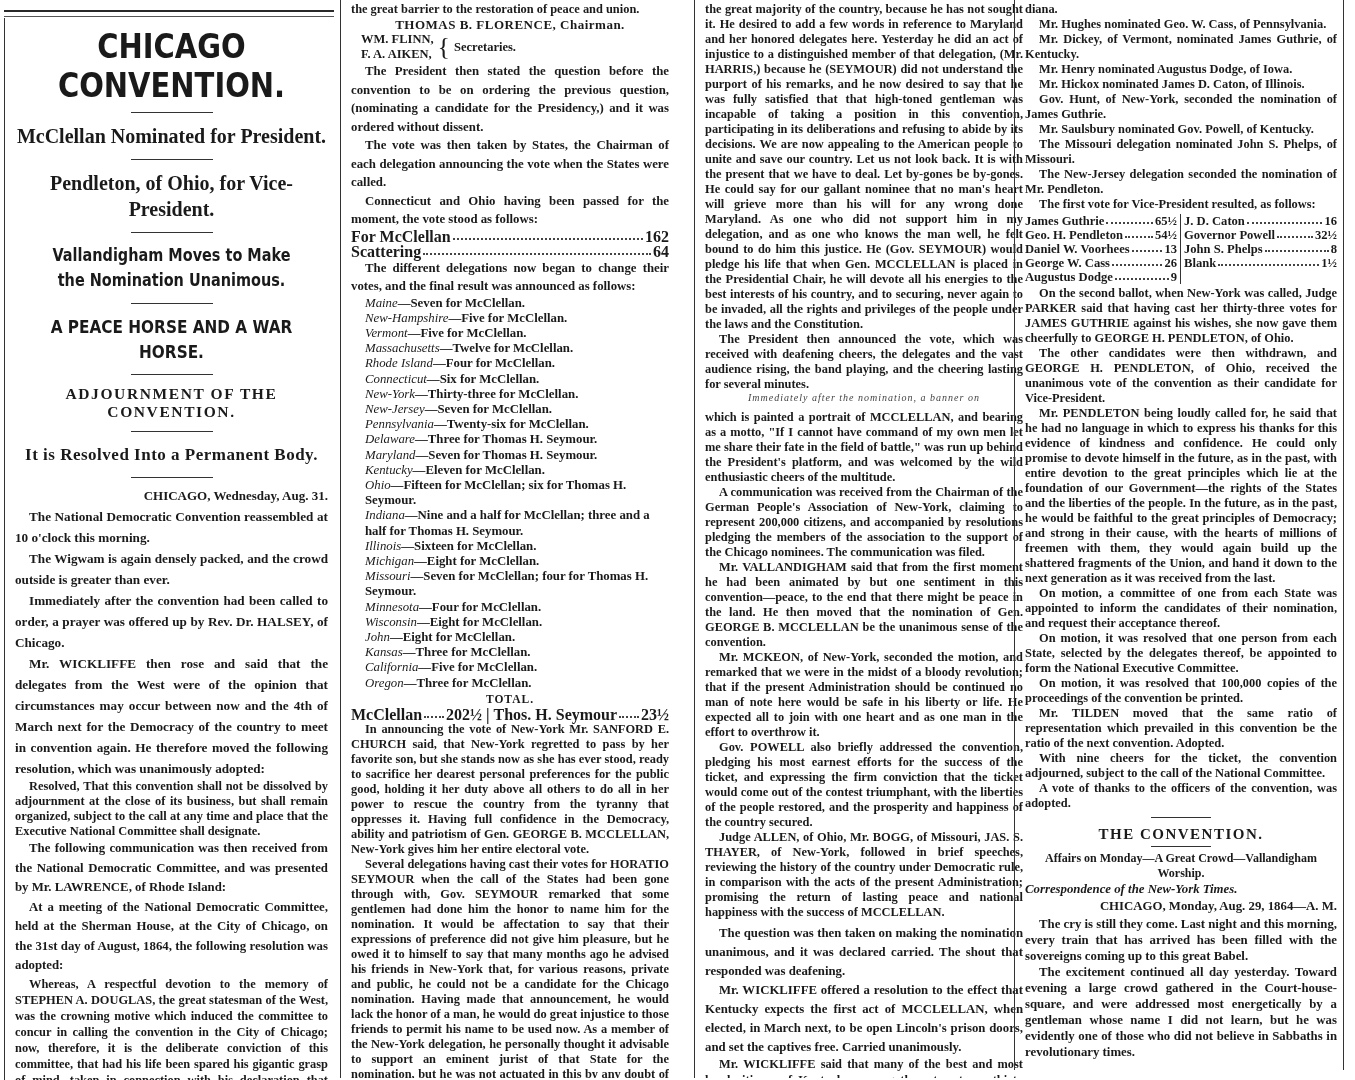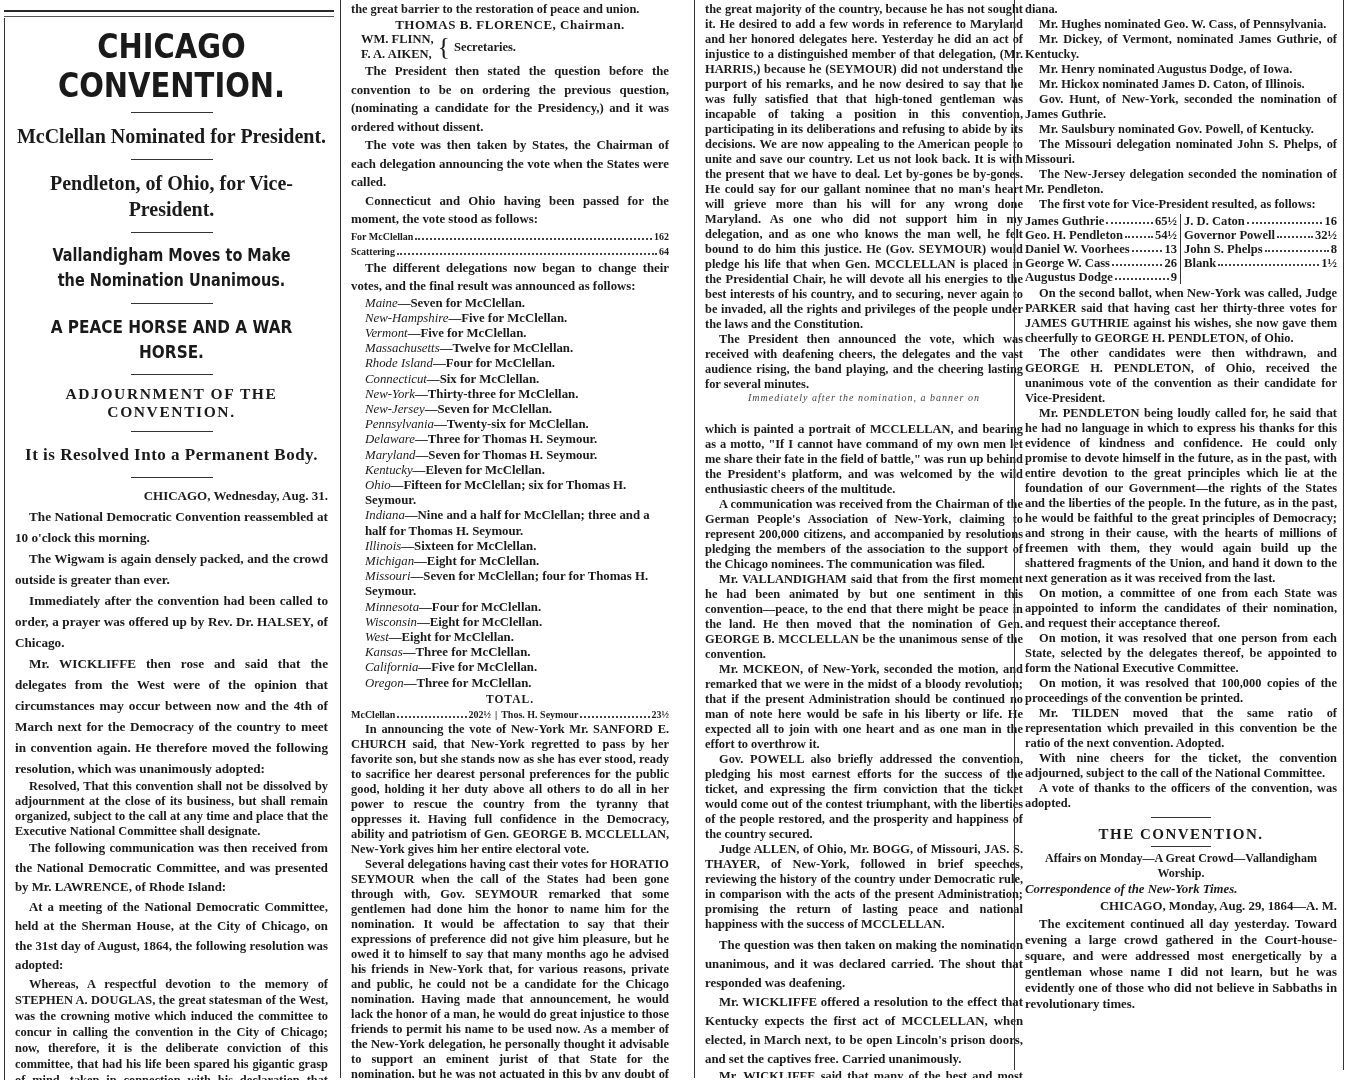--- a/index.html
+++ b/index.html
@@ -28,21 +28,21 @@
   .dateline { text-align: right; font-size: 13px; font-weight: bold; margin: 2px 0 2px; }
 
   p { margin: 0; text-align: justify; font-size: 13.2px; line-height: 21px; font-weight: bold; text-indent: 14px; }
   p.tight { font-size: 12.4px; line-height: 15px; }
   p.mid { font-size: 12.8px; line-height: 16.5px; }
   p.noind { text-indent: 0; }
   .sig { text-align: center; font-size: 13px; font-weight: bold; letter-spacing: 0.5px; line-height: 15px; }
   .sec { font-size: 12.5px; font-weight: bold; line-height: 15px; padding-left: 10px; display: flex; align-items: center; }
   .sec .names { display: inline-block; }
   .sec .brace { font-size: 26px; font-weight: normal; margin: 0 4px; line-height: 26px; }
-  .voteline { display: flex; font-size: 10px; font-weight: bold; line-height: 15px; }
+  .voteline { display: flex; font-size: 16px; font-weight: bold; line-height: 15px; }
   .voteline .lbl { white-space: nowrap; }
   .voteline .dots { flex: 1; border-bottom: 2px dotted #444; margin: 0 2px 4px; }
   .state { font-size: 12.8px; line-height: 15.2px; font-weight: bold; padding-left: 14px; }
   .state i { font-weight: normal; }
   .center-small { text-align: center; font-size: 11.5px; font-weight: bold; letter-spacing: 1px; line-height: 16px; }
   .garbled { text-align: center; font-size: 10px; line-height: 12px; color: #444; letter-spacing: 1px; font-style: italic; }
   .vp-table { display: grid; grid-template-columns: 1fr 1fr; font-size: 12.6px; font-weight: bold; line-height: 14px; margin: 2px 0 2px; }
   .vp-table .left { border-right: 1.5px solid #333; padding-right: 3px; }
   .vp-table .right { padding-left: 3px; }
   .vp-row { display: flex; }
@@ -121,21 +121,21 @@
         <div class="state"><i>Delaware</i><span>—</span><span>Three for Thomas H. Seymour.</span></div>
         <div class="state"><i>Maryland</i><span>—</span><span>Seven for Thomas H. Seymour.</span></div>
         <div class="state"><i>Kentucky</i><span>—</span><span>Eleven for McClellan.</span></div>
         <div class="state"><i>Ohio</i><span>—</span><span>Fifteen for McClellan; six for Thomas H. Seymour.</span></div>
         <div class="state"><i>Indiana</i><span>—</span><span>Nine and a half for McClellan; three and a half for Thomas H. Seymour.</span></div>
         <div class="state"><i>Illinois</i><span>—</span><span>Sixteen for McClellan.</span></div>
         <div class="state"><i>Michigan</i><span>—</span><span>Eight for McClellan.</span></div>
         <div class="state"><i>Missouri</i><span>—</span><span>Seven for McClellan; four for Thomas H. Seymour.</span></div>
         <div class="state"><i>Minnesota</i><span>—</span><span>Four for McClellan.</span></div>
         <div class="state"><i>Wisconsin</i><span>—</span><span>Eight for McClellan.</span></div>
-        <div class="state"><i>West</i><span>—</span><span>Eight for McClellan.</span></div>
+        <div class="state"><i>John</i><span>—</span><span>Eight for McClellan.</span></div>
         <div class="state"><i>Kansas</i><span>—</span><span>Three for McClellan.</span></div>
         <div class="state"><i>California</i><span>—</span><span>Five for McClellan.</span></div>
         <div class="state"><i>Oregon</i><span>—</span><span>Three for McClellan.</span></div>
       </div>
     <div class="center-small">TOTAL.</div>
     <div class="voteline">
       <span class="lbl">McClellan</span>
         <span class="dots"></span>
         <span>202½</span>
       <span style="margin:0 4px;">|</span>
@@ -144,21 +144,21 @@
         <span>23½</span>
     </div>
     <p class="tight">In announcing the vote of New-York Mr. SANFORD E. CHURCH said, that New-York regretted to pass by her favorite son, but she stands now as she has ever stood, ready to sacrifice her dearest personal preferences for the public good, holding it her duty above all others to do all in her power to rescue the country from the tyranny that oppresses it. Having full confidence in the Democracy, ability and patriotism of Gen. GEORGE B. MCCLELLAN, New-York gives him her entire electoral vote.</p>
     <p class="tight">Several delegations having cast their votes for HORATIO SEYMOUR when the call of the States had been gone through with, Gov. SEYMOUR remarked that some gentlemen had done him the honor to name him for the nomination. It would be affectation to say that their expressions of preference did not give him pleasure, but he owed it to himself to say that many months ago he advised his friends in New-York that, for various reasons, private and public, he could not be a candidate for the Chicago nomination. Having made that announcement, he would lack the honor of a man, he would do great injustice to those friends to permit his name to be used now. As a member of the New-York delegation, he personally thought it advisable to support an eminent jurist of that State for the nomination, but he was not actuated in this by any doubt of the ability or patriotism of the distinguished gentleman who has been placed in nomination. He knew that Gen. MCCLELLAN did not seek the nomination. He knew that that able officer had declared that it would be more agreeable to him to resume his position in the army, but he will not honor any the less the high position assigned him by</p>
   </div>
 
   <div class="col c3">
     <p class="tight noind">the great majority of the country, because he has not sought it. He desired to add a few words in reference to Maryland and her honored delegates here. Yesterday he did an act of injustice to a distinguished member of that delegation, (Mr. HARRIS,) because he (SEYMOUR) did not understand the purport of his remarks, and he now desired to say that he was fully satisfied that that high-toned gentleman was incapable of taking a position in this convention, participating in its deliberations and refusing to abide by its decisions. We are now appealing to the American people to unite and save our country. Let us not look back. It is with the present that we have to deal. Let by-gones be by-gones. He could say for our gallant nominee that no man's heart will grieve more than his will for any wrong done Maryland. As one who did not support him in my delegation, and as one who knows the man well, he felt bound to do him this justice. He (Gov. SEYMOUR) would pledge his life that when Gen. MCCLELLAN is placed in the Presidential Chair, he will devote all his energies to the best interests of his country, and to securing, never again to be invaded, all the rights and privileges of the people under the laws and the Constitution.</p>
     <p class="tight">The President then announced the vote, which was received with deafening cheers, the delegates and the vast audience rising, the band playing, and the cheering lasting for several minutes.</p>
     <div class="garbled">Immediately after the nomination, a banner on</div>
-    <p class="tight noind" style="margin-top:18px;">which is painted a portrait of MCCLELLAN, and bearing as a motto, "If I cannot have command of my own men let me share their fate in the field of battle," was run up behind the President's platform, and was welcomed by the wild enthusiastic cheers of the multitude.</p>
+    <p class="tight noind" style="margin-top:6px;">which is painted a portrait of MCCLELLAN, and bearing as a motto, "If I cannot have command of my own men let me share their fate in the field of battle," was run up behind the President's platform, and was welcomed by the wild enthusiastic cheers of the multitude.</p>
     <p class="tight">A communication was received from the Chairman of the German People's Association of New-York, claiming to represent 200,000 citizens, and accompanied by resolutions pledging the members of the association to the support of the Chicago nominees. The communication was filed.</p>
     <p class="tight">Mr. VALLANDIGHAM said that from the first moment he had been animated by but one sentiment in this convention—peace, to the end that there might be peace in the land. He then moved that the nomination of Gen. GEORGE B. MCCLELLAN be the unanimous sense of the convention.</p>
     <p class="tight">Mr. MCKEON, of New-York, seconded the motion, and remarked that we were in the midst of a bloody revolution; that if the present Administration should be continued no man of note here would be safe in his liberty or life. He expected all to join with one heart and as one man in the effort to overthrow it.</p>
     <p class="tight">Gov. POWELL also briefly addressed the convention, pledging his most earnest efforts for the success of the ticket, and expressing the firm conviction that the ticket would come out of the contest triumphant, with the liberties of the people restored, and the prosperity and happiness of the country secured.</p>
     <p class="tight">Judge ALLEN, of Ohio, Mr. BOGG, of Missouri, JAS. S. THAYER, of New-York, followed in brief speeches, reviewing the history of the country under Democratic rule, in comparison with the acts of the present Administration; promising the return of lasting peace and national happiness with the success of MCCLELLAN.</p>
     <p class="mid" style="line-height:19px;margin-top:4px;">The question was then taken on making the nomination unanimous, and it was declared carried. The shout that responded was deafening.</p>
     <p class="mid" style="line-height:19px;">Mr. WICKLIFFE offered a resolution to the effect that Kentucky expects the first act of MCCLELLAN, when elected, in March next, to be open Lincoln's prison doors, and set the captives free. Carried unanimously.</p>
     <p class="tight" style="line-height:15.5px;">Mr. WICKLIFFE said that many of the best and most loyal citizens of Kentucky, among them twenty or thirty ladies, were now imprisoned in Louisville, in damp and dirty cells, with only straw to lay upon and the coarsest prison fare to eat; and the newspapers of Louisville were forbidden to make the slightest allusion to this terrible state of affairs. He now proclaimed it at the risk of his liberty—perhaps of his life.</p>
 
   </div>
@@ -233,16 +233,17 @@
     <p class="tight">On motion, it was resolved that 100,000 copies of the proceedings of the convention be printed.</p>
     <p class="tight">Mr. TILDEN moved that the same ratio of representation which prevailed in this convention be the ratio of the next convention. Adopted.</p>
     <p class="tight">With nine cheers for the ticket, the convention adjourned, subject to the call of the National Committee.</p>
     <p class="tight">A vote of thanks to the officers of the convention, was adopted.</p>
     <div class="rule" style="width:60px;margin:6px auto 2px;"></div>
     <div class="sub-title">THE CONVENTION.</div>
     <div class="rule" style="width:60px;margin:2px auto 4px;"></div>
     <div class="sub-head">Affairs on Monday—A Great Crowd—Vallandigham Worship.</div>
     <div class="corr">Correspondence of the New-York Times.</div>
     <div class="dateline" style="font-size:12.8px;">CHICAGO, Monday, Aug. 29, 1864—A. M.</div>
+    <p class="mid" style="line-height:16px;">The cry is still they come. Last night and this morning, every train that has arrived has been filled with the sovereigns coming up to this great Babel.</p>
     <p class="mid" style="line-height:16px;">The excitement continued all day yesterday. Toward evening a large crowd gathered in the Court-house-square, and were addressed most energetically by a gentleman whose name I did not learn, but he was evidently one of those who did not believe in Sabbaths in revolutionary times.</p>
 
   </div>
 </div>
 
 </body></html>

